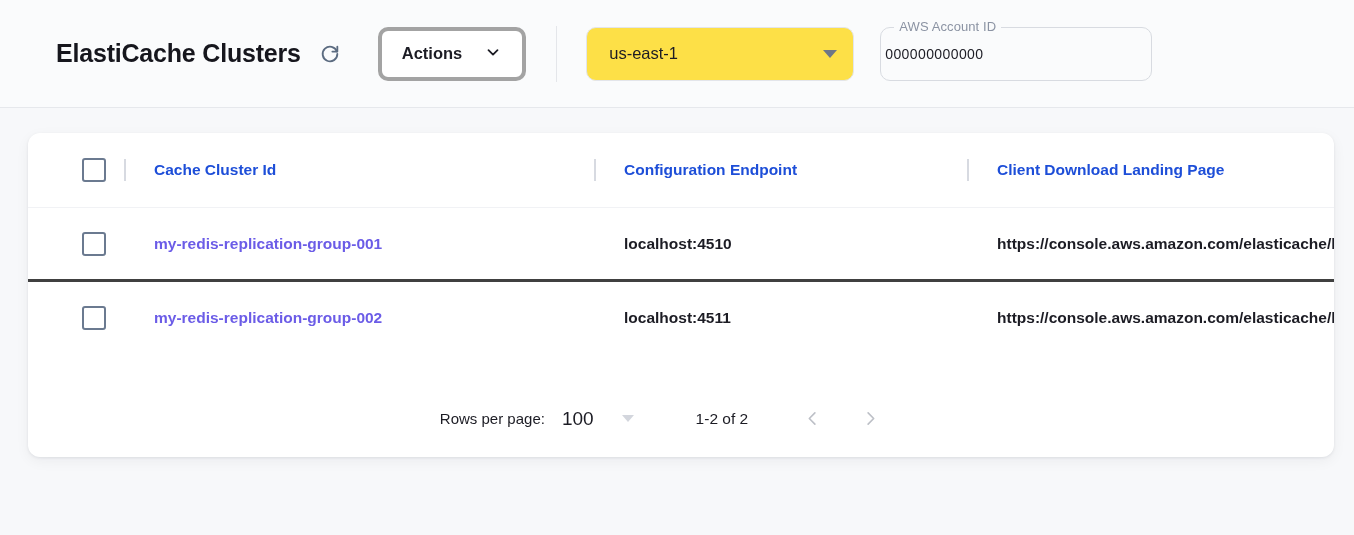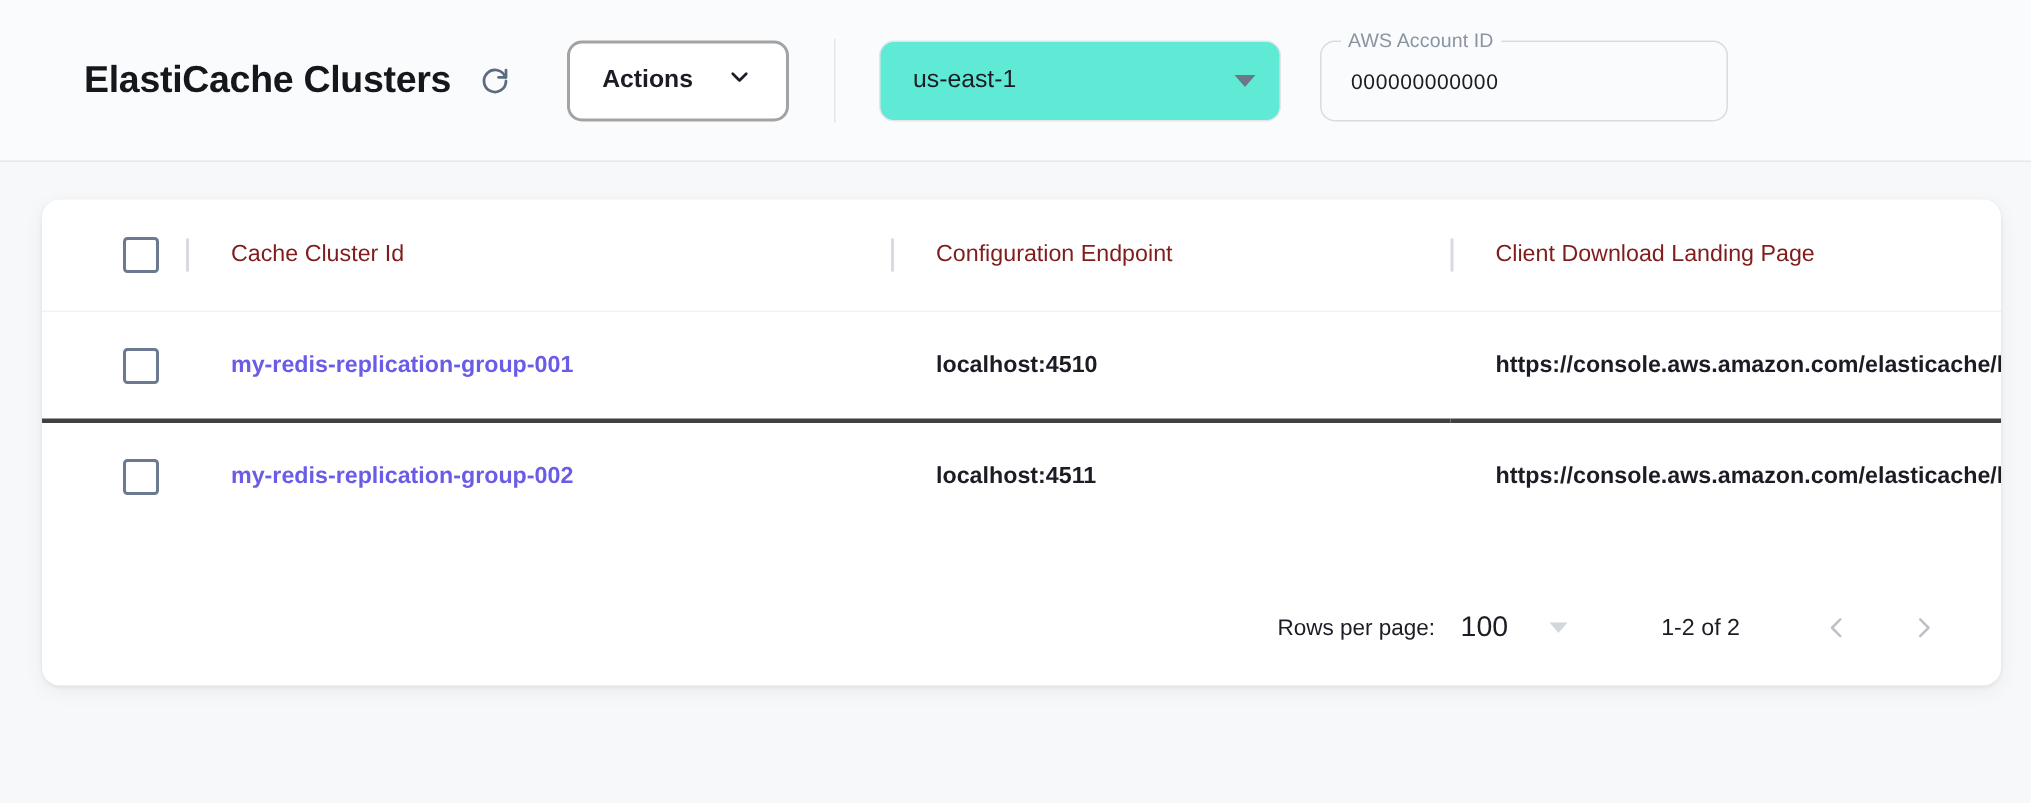--- a/index.html
+++ b/index.html
@@ -74,21 +74,21 @@
   .actions-btn {
     margin-left: 33px;
     height: 54px;
     min-width: 148px;
     padding: 0 20px;
     display: flex;
     align-items: center;
     justify-content: center;
     gap: 22px;
     background: #ffffff;
-    border: 2px solid #a3a3a3;
+    border: 4px solid #a3a3a3;
     border-radius: 10px;
     font-size: 16.5px;
     font-weight: 600;
     color: #1c1c24;
     font-family: inherit;
     cursor: pointer;
     white-space: nowrap;
   }
 
   .vdivider {
@@ -100,21 +100,21 @@
     flex: 0 0 auto;
   }
 
   .region-select {
     height: 54px;
     width: 268px;
     padding: 0 16px 0 22px;
     display: flex;
     align-items: center;
     justify-content: space-between;
-    background: #5eead4;
+    background: #fde047;
     border: 1px solid #e3e5ea;
     border-radius: 10px;
     font-size: 16.5px;
     color: #1c1c24;
     cursor: pointer;
     white-space: nowrap;
   }
   .tri-down {
     width: 0; height: 0;
     border-left: 7px solid transparent;
@@ -126,21 +126,21 @@
   .account-field {
     position: relative;
     margin-left: 26px;
     width: 272px;
     height: 54px;
     border: 1px solid #d8dbe1;
     border-radius: 10px;
     background: transparent;
     display: flex;
     align-items: center;
-    padding: 0 20px;
+    padding: 0 4px;
   }
   .account-label {
     position: absolute;
     top: -9px;
     left: 13px;
     padding: 0 5px;
     background: #fafbfc;
     font-size: 13px;
     color: #8b93a3;
     white-space: nowrap;
@@ -176,22 +176,22 @@
   col.c-name  { width: 470px; }
   col.c-endp  { width: 373px; }
   col.c-land  { width: 367px; }
 
   thead th {
     height: 74px;
     padding: 0;
     text-align: right;
     vertical-align: middle;
     font-size: 15.5px;
-    font-weight: 400;
-    color: #7f1d1d;
+    font-weight: 700;
+    color: #1d4ed8;
     white-space: nowrap;
   }
 
   .th-inner {
     display: flex;
     align-items: center;
     height: 74px;
   }
   .th-sep {
     width: 2px;
@@ -245,21 +245,21 @@
 
   
   .pagination {
     position: absolute;
     left: 0;
     right: 0;
     top: 247px;
     height: 77px;
     display: flex;
     align-items: center;
-    justify-content: flex-end;
+    justify-content: center;
     padding-right: 30px;
     gap: 0;
   }
   .rpp-label {
     font-size: 15px;
     color: #1c1c24;
     white-space: nowrap;
   }
   .rpp-select {
     display: flex;

